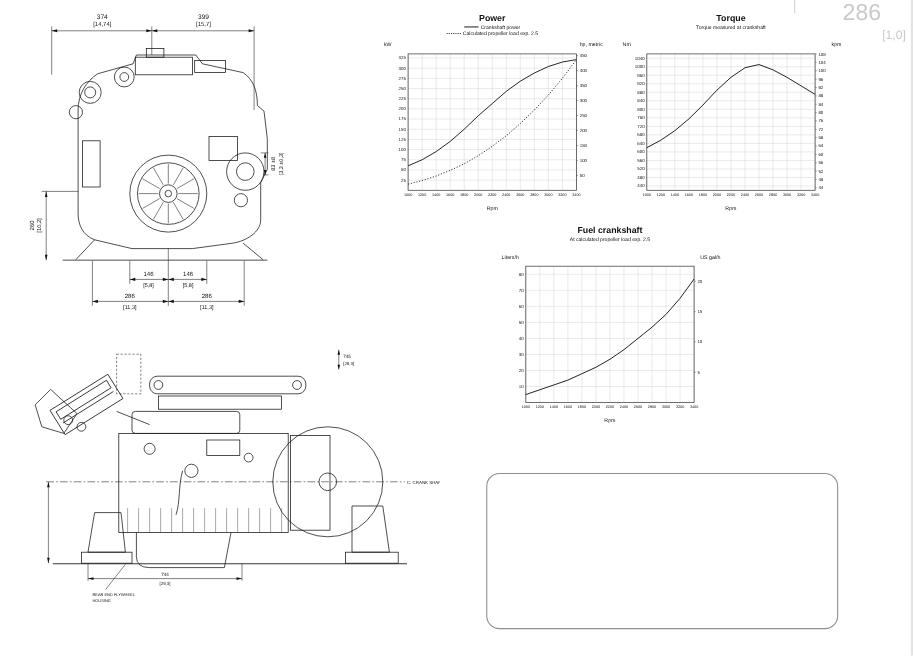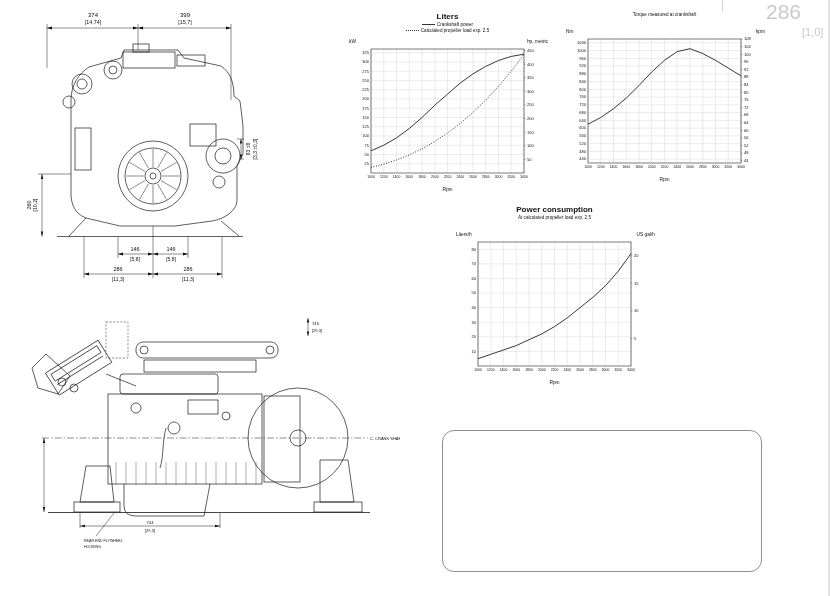--- a/index.html
+++ b/index.html
@@ -111,21 +111,21 @@
     <text x="146" y="243" font-size="5.5">146</text>
     <text x="146" y="253" font-size="5">[5,8]</text>
     <text x="93" y="263" font-size="5.5">286</text>
     <text x="93" y="273" font-size="5">[11,3]</text>
     <text x="163" y="263" font-size="5.5">286</text>
     <text x="163" y="273" font-size="5">[11,3]</text>
   </g>
 </svg>
 
 <div class="chart" style="left:345px;top:12px;width:205px;">
-  <div class="chart-title">Liters</div>
+  <div class="chart-title">Power</div>
   <div class="chart-head">
     <div class="legend-row">
       <span class="sample solid"></span><span>Crankshaft power</span>
     </div>
     <div class="legend-row">
       <span class="sample dotted"></span><span>Calculated propeller load exp. 2.5</span>
     </div>
   </div>
   <div class="units">
     <span class="ul">kW</span>
@@ -203,20 +203,21 @@
       <line x1="179" y1="4.631578947368425" x2="180.6" y2="4.631578947368425" stroke="#444" stroke-width="0.4"></line>
       <text x="182" y="5.931578947368425" font-size="4" text-anchor="start">450</text>
       <rect x="26" y="3" width="153" height="124" fill="none" stroke="#444" stroke-width="0.7"></rect>
       <polyline points="26,104.7910447761194 38.75,99.23880597014926 51.5,91.83582089552239 64.25,82.58208955223881 77,71.47761194029852 89.75,59.26268656716418 102.5,48.158208955223884 115.25,37.05373134328357 128,27.799999999999997 140.75,20.397014925373128 153.5,14.474626865671638 166.25,10.402985074626855 179,8.182089552238807" fill="none" stroke="#222" stroke-width="0.9"></polyline>
       <polyline points="26,121.44776119402985 38.75,118.11641791044777 51.5,114.04477611940298 64.25,108.86268656716418 77,102.94029850746269 89.75,95.53731343283582 102.5,87.02388059701492 115.25,77.4 128,66.29552238805971 140.75,54.080597014925374 153.5,40.38507462686567 166.25,25.208955223880594 179,8.182089552238807" fill="none" stroke="#222" stroke-width="0.9" stroke-dasharray="1,1.6"></polyline>
     </svg>
   <div class="xlabel">Rpm</div>
 </div>
 
 <div class="chart" style="left:562px;top:12px;width:205px;">
+  <div class="chart-title">Torque</div>
   <div class="chart-head">
     <div>Torque measured at crankshaft</div>
   </div>
   <div class="units">
     <span class="ul">Nm</span>
     <span class="ur">kpm</span>
   </div>
   <svg width="205" height="138">
       <line x1="26" y1="3" x2="26" y2="127" stroke="#c9c9c9" stroke-width="0.35"></line>
       <text x="26" y="132.2" font-size="3.4" text-anchor="middle">1000</text>
@@ -310,21 +311,21 @@
       <text x="182" y="12.085604900459405" font-size="4" text-anchor="start">104</text>
       <line x1="179" y1="3.189892802450217" x2="180.6" y2="3.189892802450217" stroke="#444" stroke-width="0.4"></line>
       <text x="182" y="4.489892802450217" font-size="4" text-anchor="start">108</text>
       <rect x="26" y="3" width="153" height="124" fill="none" stroke="#444" stroke-width="0.7"></rect>
       <polyline points="26,88.25 38.75,81.46875 51.5,72.75 64.25,62.09375 77,49.5 89.75,35.9375 102.5,24.3125 115.25,15.59375 128,12.6875 140.75,17.53125 153.5,24.3125 166.25,32.0625 179,39.8125" fill="none" stroke="#222" stroke-width="0.9"></polyline>
     </svg>
   <div class="xlabel">Rpm</div>
 </div>
 
 <div class="chart" style="left:452px;top:205px;width:205px;">
-  <div class="chart-title">Power consumption</div>
+  <div class="chart-title">Fuel crankshaft</div>
   <div class="chart-head">
     <div>At calculated propeller load exp. 2.5</div>
   </div>
   <div class="units">
     <span class="ul">Liters/h</span>
     <span class="ur">US gal/h</span>
   </div>
   <svg width="205" height="138">
       <line x1="26" y1="3" x2="26" y2="127" stroke="#c9c9c9" stroke-width="0.35"></line>
       <text x="26" y="132.2" font-size="3.4" text-anchor="middle">1000</text>

